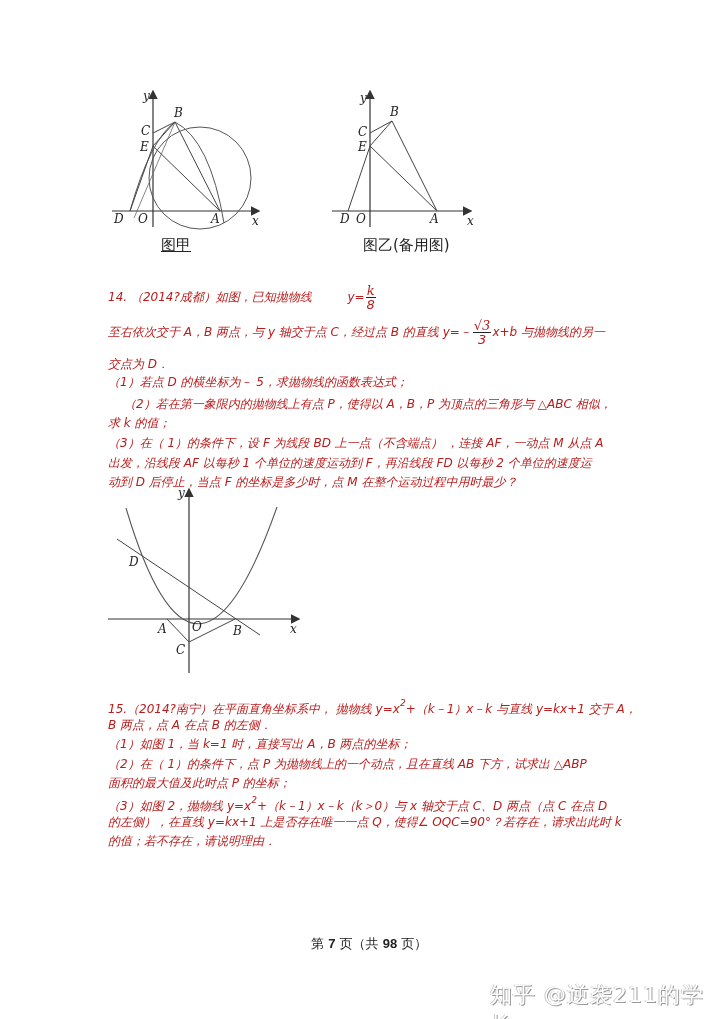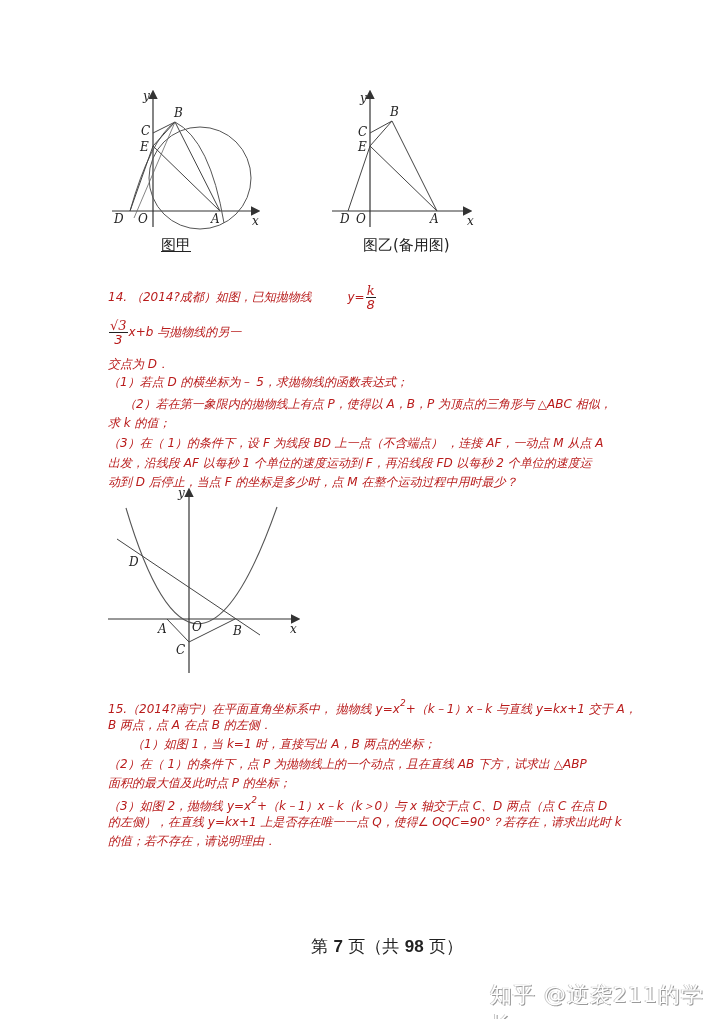--- a/index.html
+++ b/index.html
@@ -6,21 +6,21 @@
   body { width: 720px; height: 1019px; position: relative; overflow: hidden;
          font-family: "DejaVu Sans", "Liberation Sans", sans-serif; color: #1a1a1a; }
   .fig { position: absolute; }
   .fig svg { display: block; }
   .caption { position: absolute; font-size: 15px; color: #222; }
   .line { position: absolute; left: 108px; font-size: 12px; white-space: nowrap; color: #b91c1c; font-style: italic; }
   .frac { display: inline-block; vertical-align: middle; text-align: center; line-height: 13px; font-size: 12px; margin: 0 1px; }
   .frac .num { display: block; border-bottom: 1px solid #222; padding: 0 1px; font-family: "DejaVu Serif", serif; font-size: 13px; }
   .frac .den { display: block; font-size: 13px; }
   sup { font-size: 9px; vertical-align: 7px; }
-  .footer { position: absolute; left: 311px; top: 935px; font-size: 17px; color: #222; }
+  .footer { position: absolute; left: 311px; top: 935px; font-size: 13px; color: #222; }
   .footer b { font-family: "Liberation Sans", sans-serif; }
   .watermark { position: absolute; left: 490px; top: 980px; font-size: 22px; color: #ffffff;
                text-shadow: 1px 1px 0 #9a9a9a, -1px 0 0 #c8c8c8; letter-spacing: 1px; }
   .lbl { font-family: "DejaVu Serif", serif; font-style: italic; font-size: 12px; fill: #222; }
 </style>
 </head>
 <body>
 
 <div class="fig" style="left:100px; top:80px;">
   <svg width="180" height="180" viewBox="0 0 180 180">
@@ -76,21 +76,21 @@
   </svg>
 </div>
 <div class="caption" style="left:363px; top:236px;">图乙(备用图)</div>
 
 <div class="line" style="top:284px;">
   <span>14. （2014?成都）如图，已知抛物线</span>
   <span style="display:inline-block;width:28px;"></span>
   <span>y=</span><span class="frac"><span class="num">k</span><span class="den">8</span></span>
 </div>
 <div class="line" style="top:319px;">
-  <span class="frac"><span class="num">√3</span><span class="den">3</span></span><span>x+b 与抛物线的另一</span>
+  <span>至右依次交于   A，B 两点，与  y 轴交于点  C，经过点  B 的直线  y=﹣</span><span class="frac"><span class="num">√3</span><span class="den">3</span></span><span>x+b 与抛物线的另一</span>
 </div>
 <div class="line" style="top:356px;">交点为  D．</div>
 <div class="line" style="top:374px;">（1）若点  D 的横坐标为﹣  5，求抛物线的函数表达式；</div>
 <div class="line" style="top:396px;margin-left:16px;">（2）若在第一象限内的抛物线上有点      P，使得以  A，B，P 为顶点的三角形与   △ABC 相似，</div>
 <div class="line" style="top:415px;">求 k 的值；</div>
 <div class="line" style="top:435px;">（3）在（ 1）的条件下，设   F 为线段  BD 上一点（不含端点）  ，连接  AF，一动点  M 从点 A</div>
 <div class="line" style="top:455px;">出发，沿线段   AF 以每秒  1 个单位的速度运动到    F，再沿线段   FD 以每秒  2 个单位的速度运</div>
 <div class="line" style="top:474px;">动到 D 后停止，当点   F 的坐标是多少时，点    M 在整个运动过程中用时最少？</div>
 
 <div class="fig" style="left:100px; top:480px;">
@@ -113,21 +113,21 @@
     <text class="lbl" x="133" y="155">B</text>
     <text class="lbl" x="76" y="174">C</text>
     <text class="lbl" x="190" y="153">x</text>
   </svg>
 </div>
 
 <div class="line" style="top:698px;">
   <span>15.（2014?南宁）在平面直角坐标系中，      抛物线  y=x</span><sup>2</sup><span>+（k﹣1）x﹣k 与直线  y=kx+1  交于 A，</span>
 </div>
 <div class="line" style="top:717px;">B 两点，点  A 在点  B 的左侧．</div>
-<div class="line" style="top:736px;margin-left:24px;">（1）如图  1，当  k=1 时，直接写出   A，B 两点的坐标；</div>
+<div class="line" style="top:736px;">（1）如图  1，当  k=1 时，直接写出   A，B 两点的坐标；</div>
 <div class="line" style="top:756px;">（2）在（ 1）的条件下，点    P 为抛物线上的一个动点，且在直线      AB 下方，试求出  △ABP</div>
 <div class="line" style="top:775px;text-align:center;">面积的最大值及此时点      P 的坐标；</div>
 <div class="line" style="top:795px;">
   <span>（3）如图  2，抛物线  y=x</span><sup>2</sup><span>+（k﹣1）x﹣k（k＞0）与 x 轴交于点  C、D 两点（点  C 在点 D</span>
 </div>
 <div class="line" style="top:814px;">的左侧），在直线  y=kx+1  上是否存在唯一一点     Q，使得∠ OQC=90°？若存在，请求出此时     k</div>
 <div class="line" style="top:833px;">的值；若不存在，请说明理由．</div>
 
 <div class="footer">
   <span>第</span>

